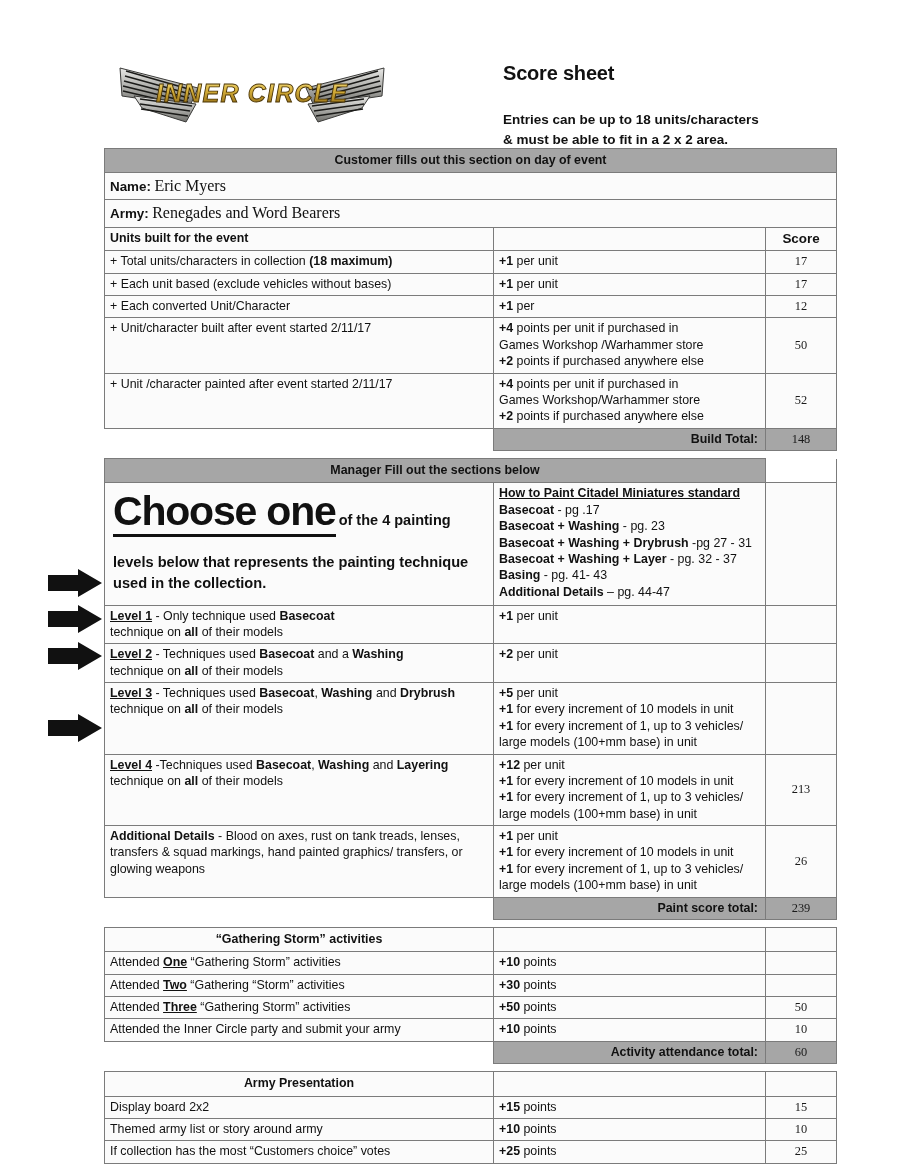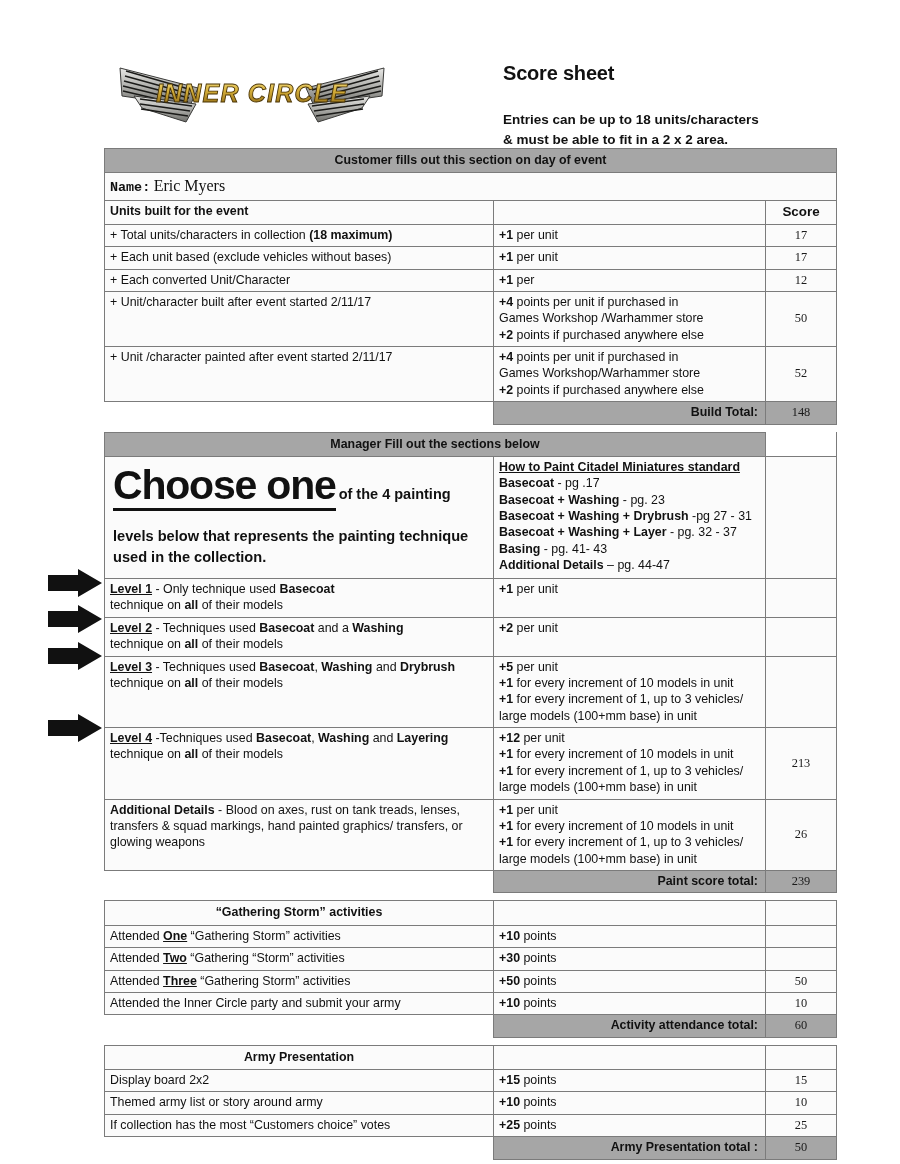--- a/index.html
+++ b/index.html
@@ -97,21 +97,21 @@
     font-weight: bold;
     font-size: 13.4px;
     vertical-align: middle !important;
     padding-right: 7px !important;
   }
   .entry {
     font-family: "Liberation Serif", serif;
     font-size: 16px;
     font-weight: normal;
   }
-  .fieldlabel { font-weight: bold; font-size: 13.4px; font-family: Liberation Mono, monospace; }
+  .fieldlabel { font-weight: bold; font-size: 13.4px; }
   .mid { vertical-align: middle !important; }
   u.t { text-decoration: underline; }
 
   .choose-cell { padding: 8px 6px 10px 8px !important; }
   .choose-big {
     font-size: 41px;
     font-weight: bold;
     letter-spacing: -1.2px;
     border-bottom: 3px solid #111;
     display: inline-block;
@@ -222,20 +222,26 @@
         <td class="gray sec-head" colspan="3">Customer fills out this section on day of event</td>
       </tr>
 
       <tr>
         <td colspan="3" class="mid">
           <span class="fieldlabel">Name:</span>
           <span class="entry">Eric Myers</span>
         </td>
       </tr>
 
+      <tr>
+        <td colspan="3" class="mid">
+          <span class="fieldlabel">Army:</span>
+          <span class="entry">Renegades and Word Bearers</span>
+        </td>
+      </tr>
 
       <tr>
         <td class="lbl">Units built for the event</td>
         <td>&nbsp;</td>
         <td class="lbl" style="text-align:center;font-size:13.4px;">Score</td>
       </tr>
 
       <tr>
         <td>
           <span>+ Total units/characters in collection </span><b>(18 maximum)</b>

